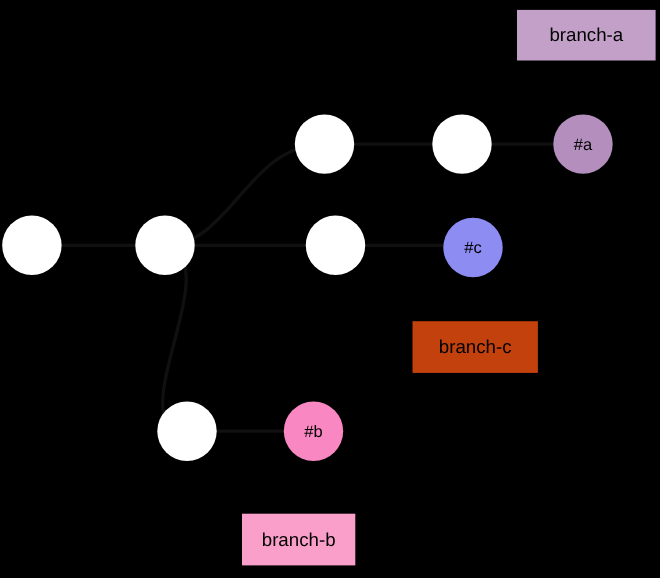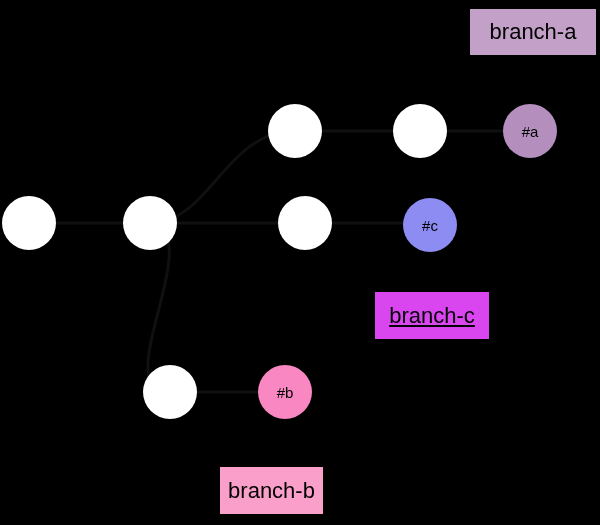--- a/index.html
+++ b/index.html
@@ -35,21 +35,21 @@
   }
   .commit.labeled {
     font-size: 15px;
     color: #000000;
   }
   .branch-tag {
     position: absolute;
     display: flex;
     align-items: center;
     justify-content: center;
-    font-size: 22px;
+    font-size: 17px;
     color: #000000;
     box-sizing: border-box;
   }
 </style>
 </head>
 <body>
 
 <div class="canvas">
 
   <svg class="edges" viewBox="0 0 600 525">
@@ -66,17 +66,17 @@
   <div class="commit" style="left:143px; top:365px;"></div>
 
   <div class="commit labeled" style="left: 503px; top: 104px; background: rgb(180, 143, 190);">#a</div>
 
   <div class="commit labeled" style="left: 403px; top: 198px; background: rgb(140, 140, 242);">#c</div>
 
   <div class="commit labeled" style="left: 258px; top: 365px; background: rgb(249, 135, 194);">#b</div>
 
   <div class="branch-tag" style="left: 470px; top: 9px; width: 126px; height: 46px; background: rgb(194, 160, 200);">branch-a</div>
 
-  <div class="branch-tag" style="left: 375px; top: 292px; width: 114px; height: 47px; background: #d946ef; text-decoration: underline;">branch-c</div>
+  <div class="branch-tag" style="left: 375px; top: 292px; width: 114px; height: 47px; background: #c2410c;">branch-c</div>
 
   <div class="branch-tag" style="left: 220px; top: 467px; width: 103px; height: 47px; background: rgb(250, 159, 202);">branch-b</div>
 
 </div>
 
 </body></html>

